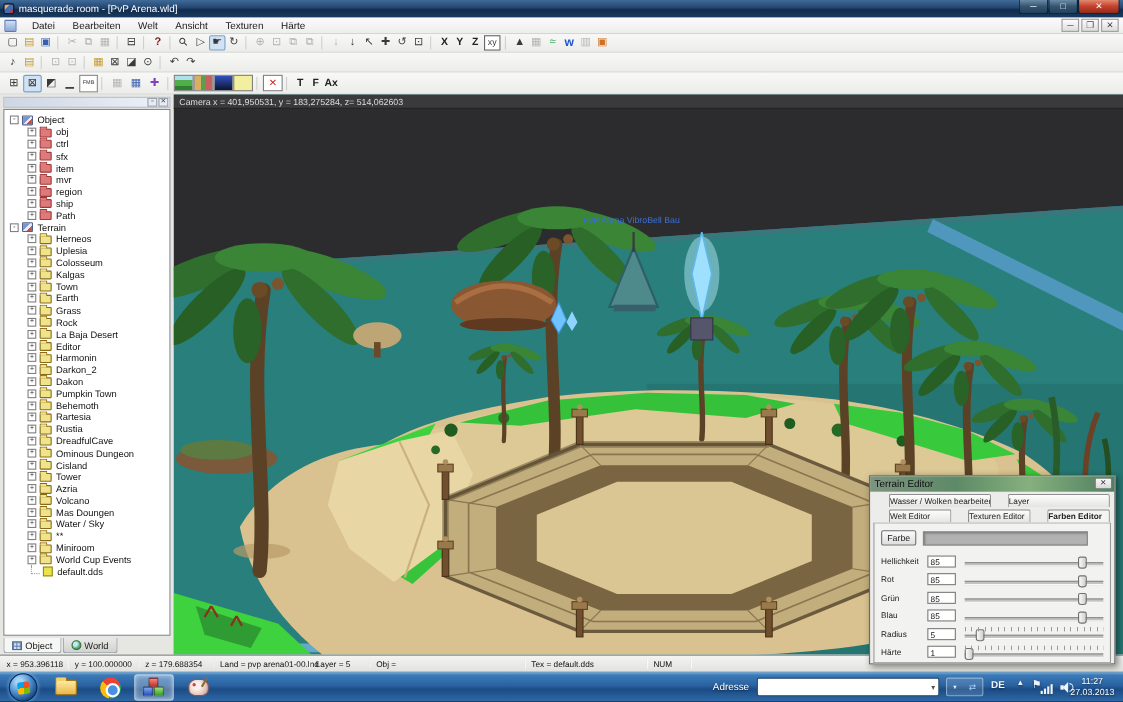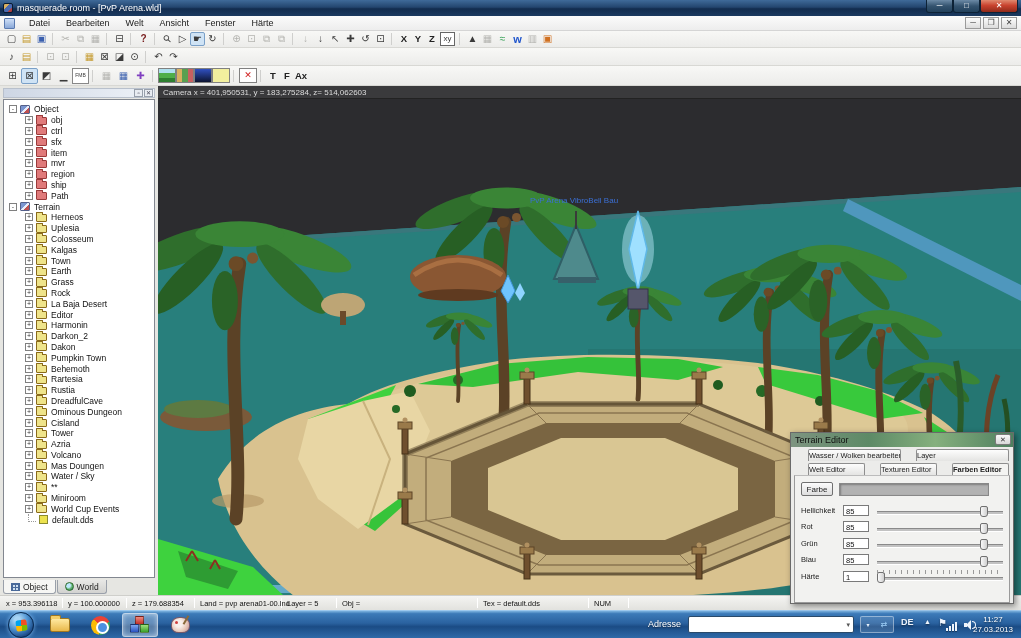--- a/index.html
+++ b/index.html
@@ -198,21 +198,21 @@
       <span class="wbtn" data-name="minimize-button">─</span>
       <span class="wbtn" data-name="maximize-button">□</span>
       <span class="wbtn close" data-name="close-button">✕</span>
     </div>
   </div>
 
   <div class="menubar" data-name="menubar">
     <span class="mdiicon" data-name="mdi-document-icon"></span>
     <span>
       
-    <span class="menu-item" data-name="menu-item">Datei</span><span class="menu-item" data-name="menu-item">Bearbeiten</span><span class="menu-item" data-name="menu-item">Welt</span><span class="menu-item" data-name="menu-item">Ansicht</span><span class="menu-item" data-name="menu-item">Fenster</span><span class="menu-item" data-name="menu-item">Härte</span></span>
+    <span class="menu-item" data-name="menu-item">Datei</span><span class="menu-item" data-name="menu-item">Bearbeiten</span><span class="menu-item" data-name="menu-item">Welt</span><span class="menu-item" data-name="menu-item">Ansicht</span><span class="menu-item" data-name="menu-item">Texturen</span><span class="menu-item" data-name="menu-item">Härte</span></span>
     <div class="mdibtns">
       <span class="mdib" data-name="mdi-minimize-button">─</span>
       <span class="mdib" data-name="mdi-restore-button">❐</span>
       <span class="mdib" data-name="mdi-close-button">✕</span>
     </div>
   </div>
 
   <div class="tbrow tb1" data-name="toolbar-main">
 
   <span class="tbtn" data-name="new-icon">
@@ -874,20 +874,27 @@
           </div>
 
           <div class="srow" data-name="slider-row">
             <span class="slabel" data-name="slider-label">Blau</span>
             <span class="sval" data-name="slider-value-field">85</span>
             <span class="strack" data-name="slider-track">
               <span class="sthumb" data-name="slider-thumb" style="left: 85%;"></span>
             </span>
           </div>
 
+          <div class="srow" data-name="slider-row">
+            <span class="slabel" data-name="slider-label">Radius</span>
+            <span class="sval" data-name="slider-value-field">5</span>
+            <span class="strack ticked" data-name="slider-track">
+              <span class="sthumb" data-name="slider-thumb" style="left: 11.1111%;"></span>
+            </span>
+          </div>
 
           <div class="srow" data-name="slider-row">
             <span class="slabel" data-name="slider-label">Härte</span>
             <span class="sval" data-name="slider-value-field">1</span>
             <span class="strack ticked" data-name="slider-track">
               <span class="sthumb" data-name="slider-thumb" style="left: 3.0303%;"></span>
             </span>
           </div>
         </div>
     </div>

